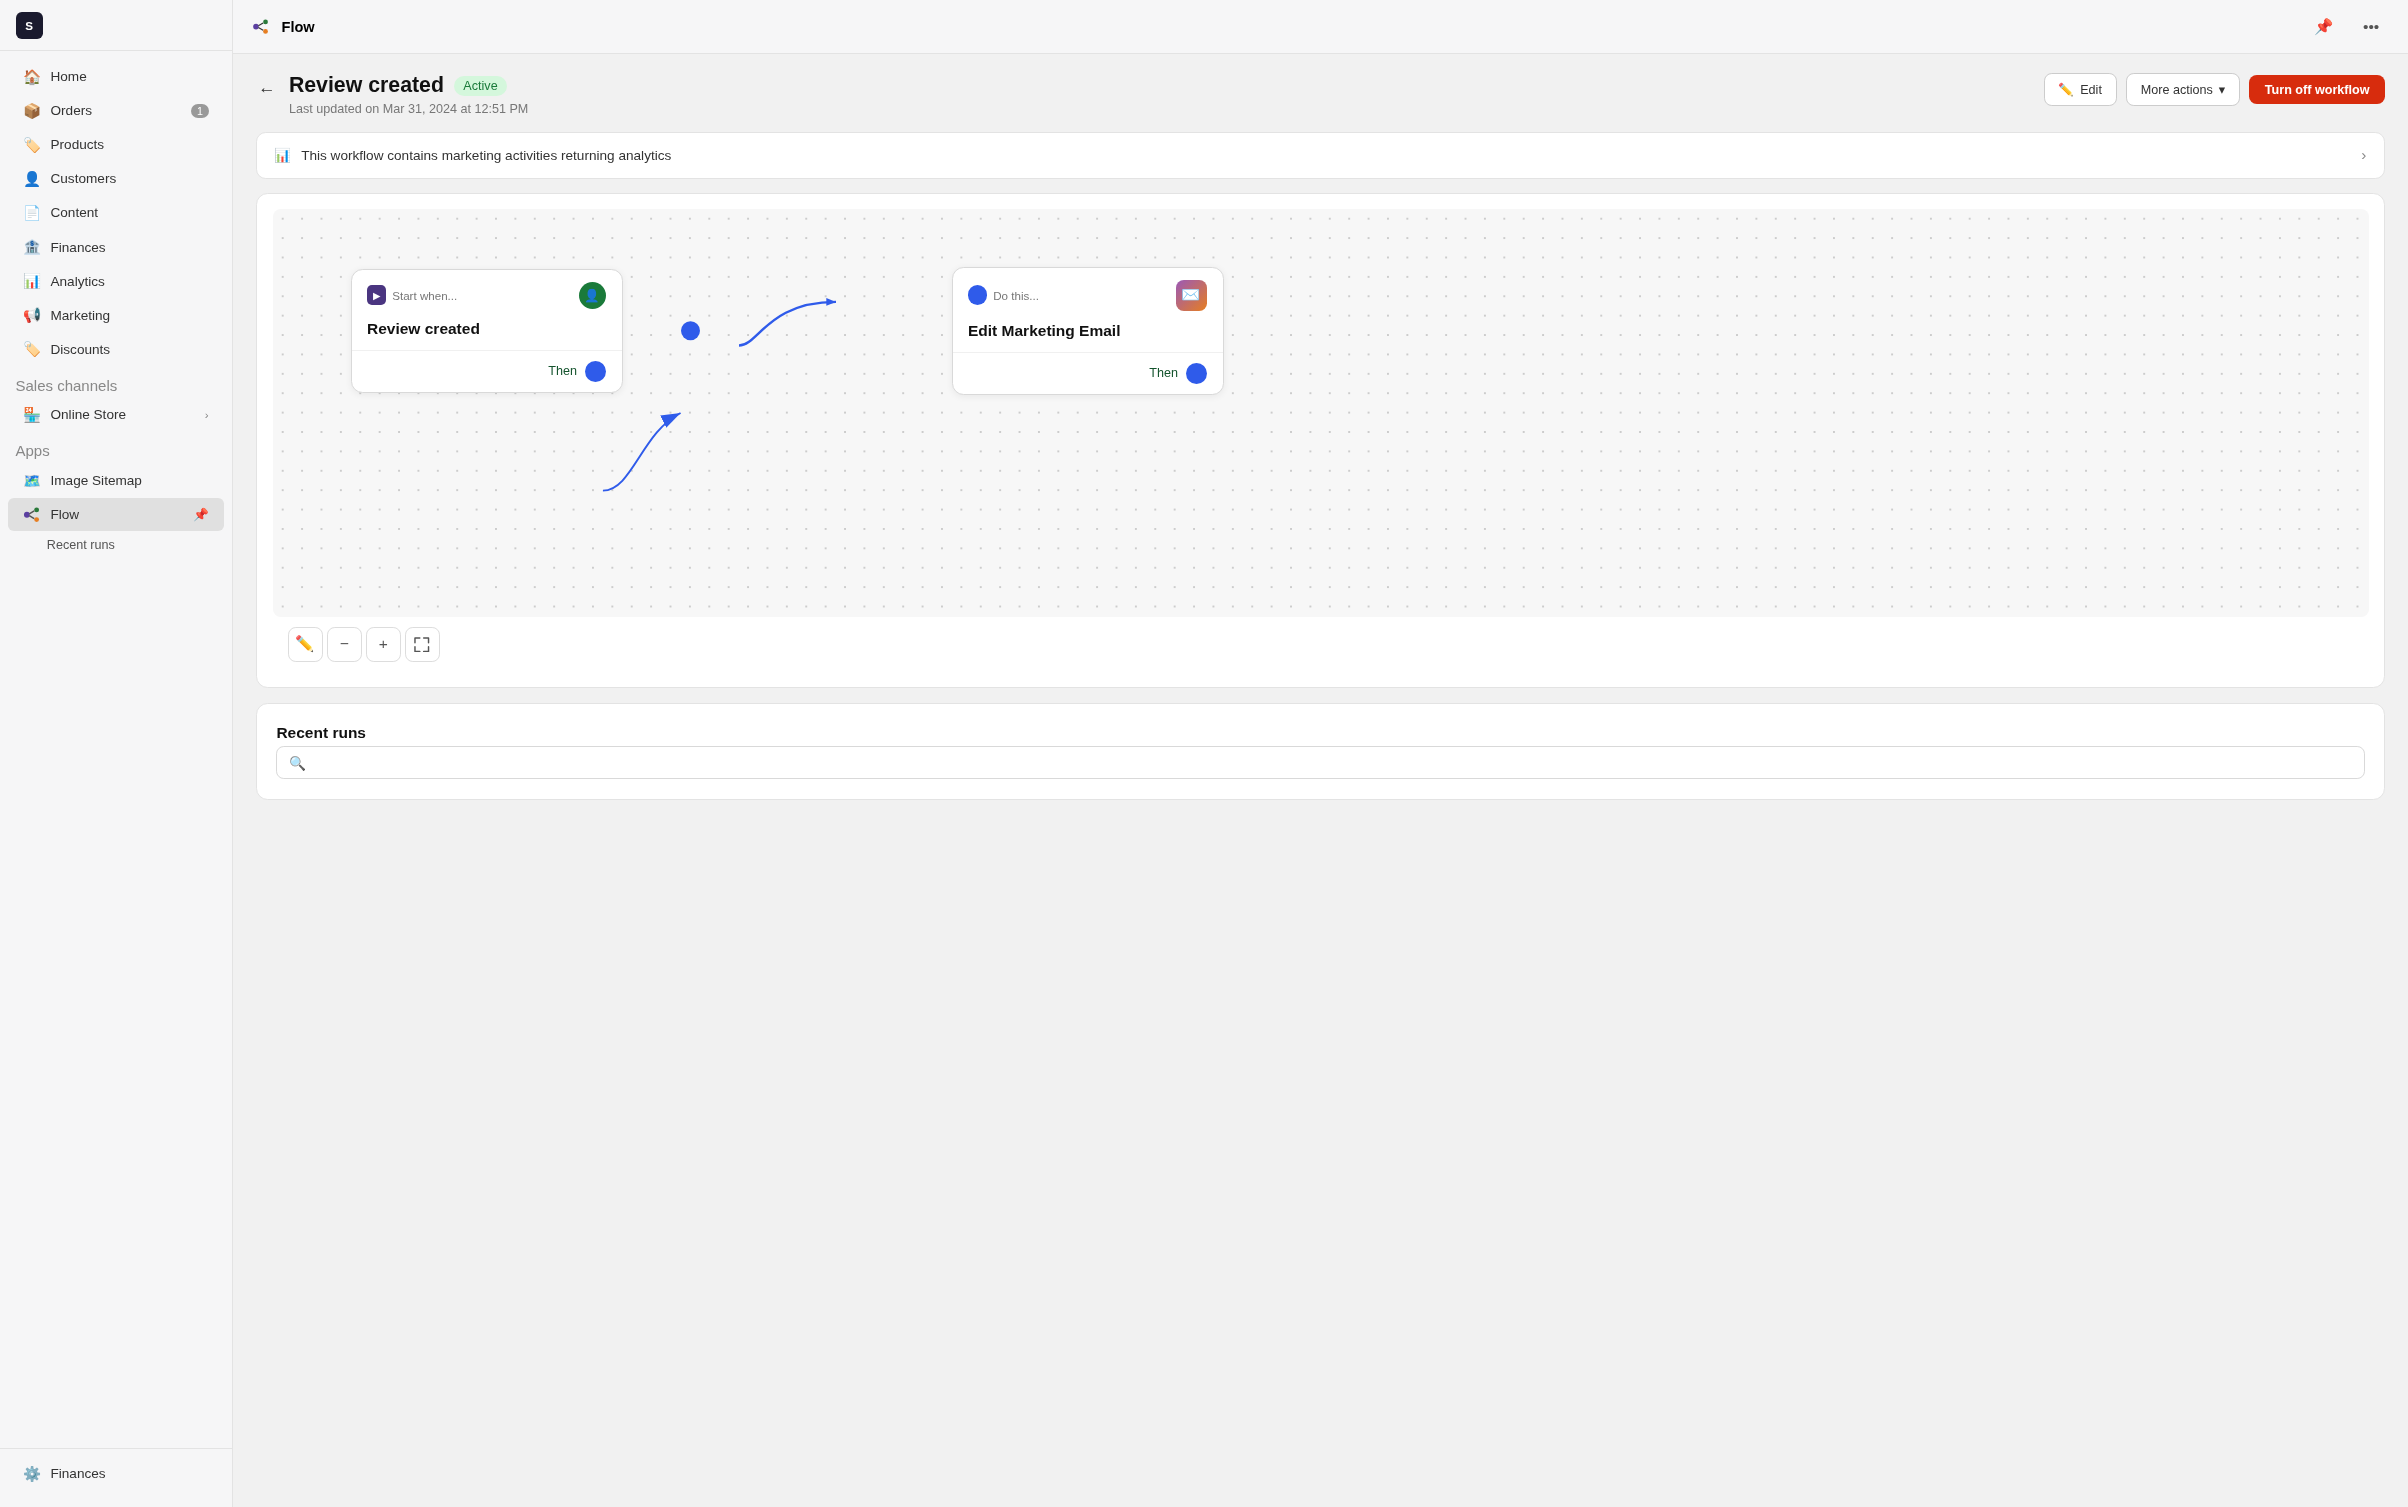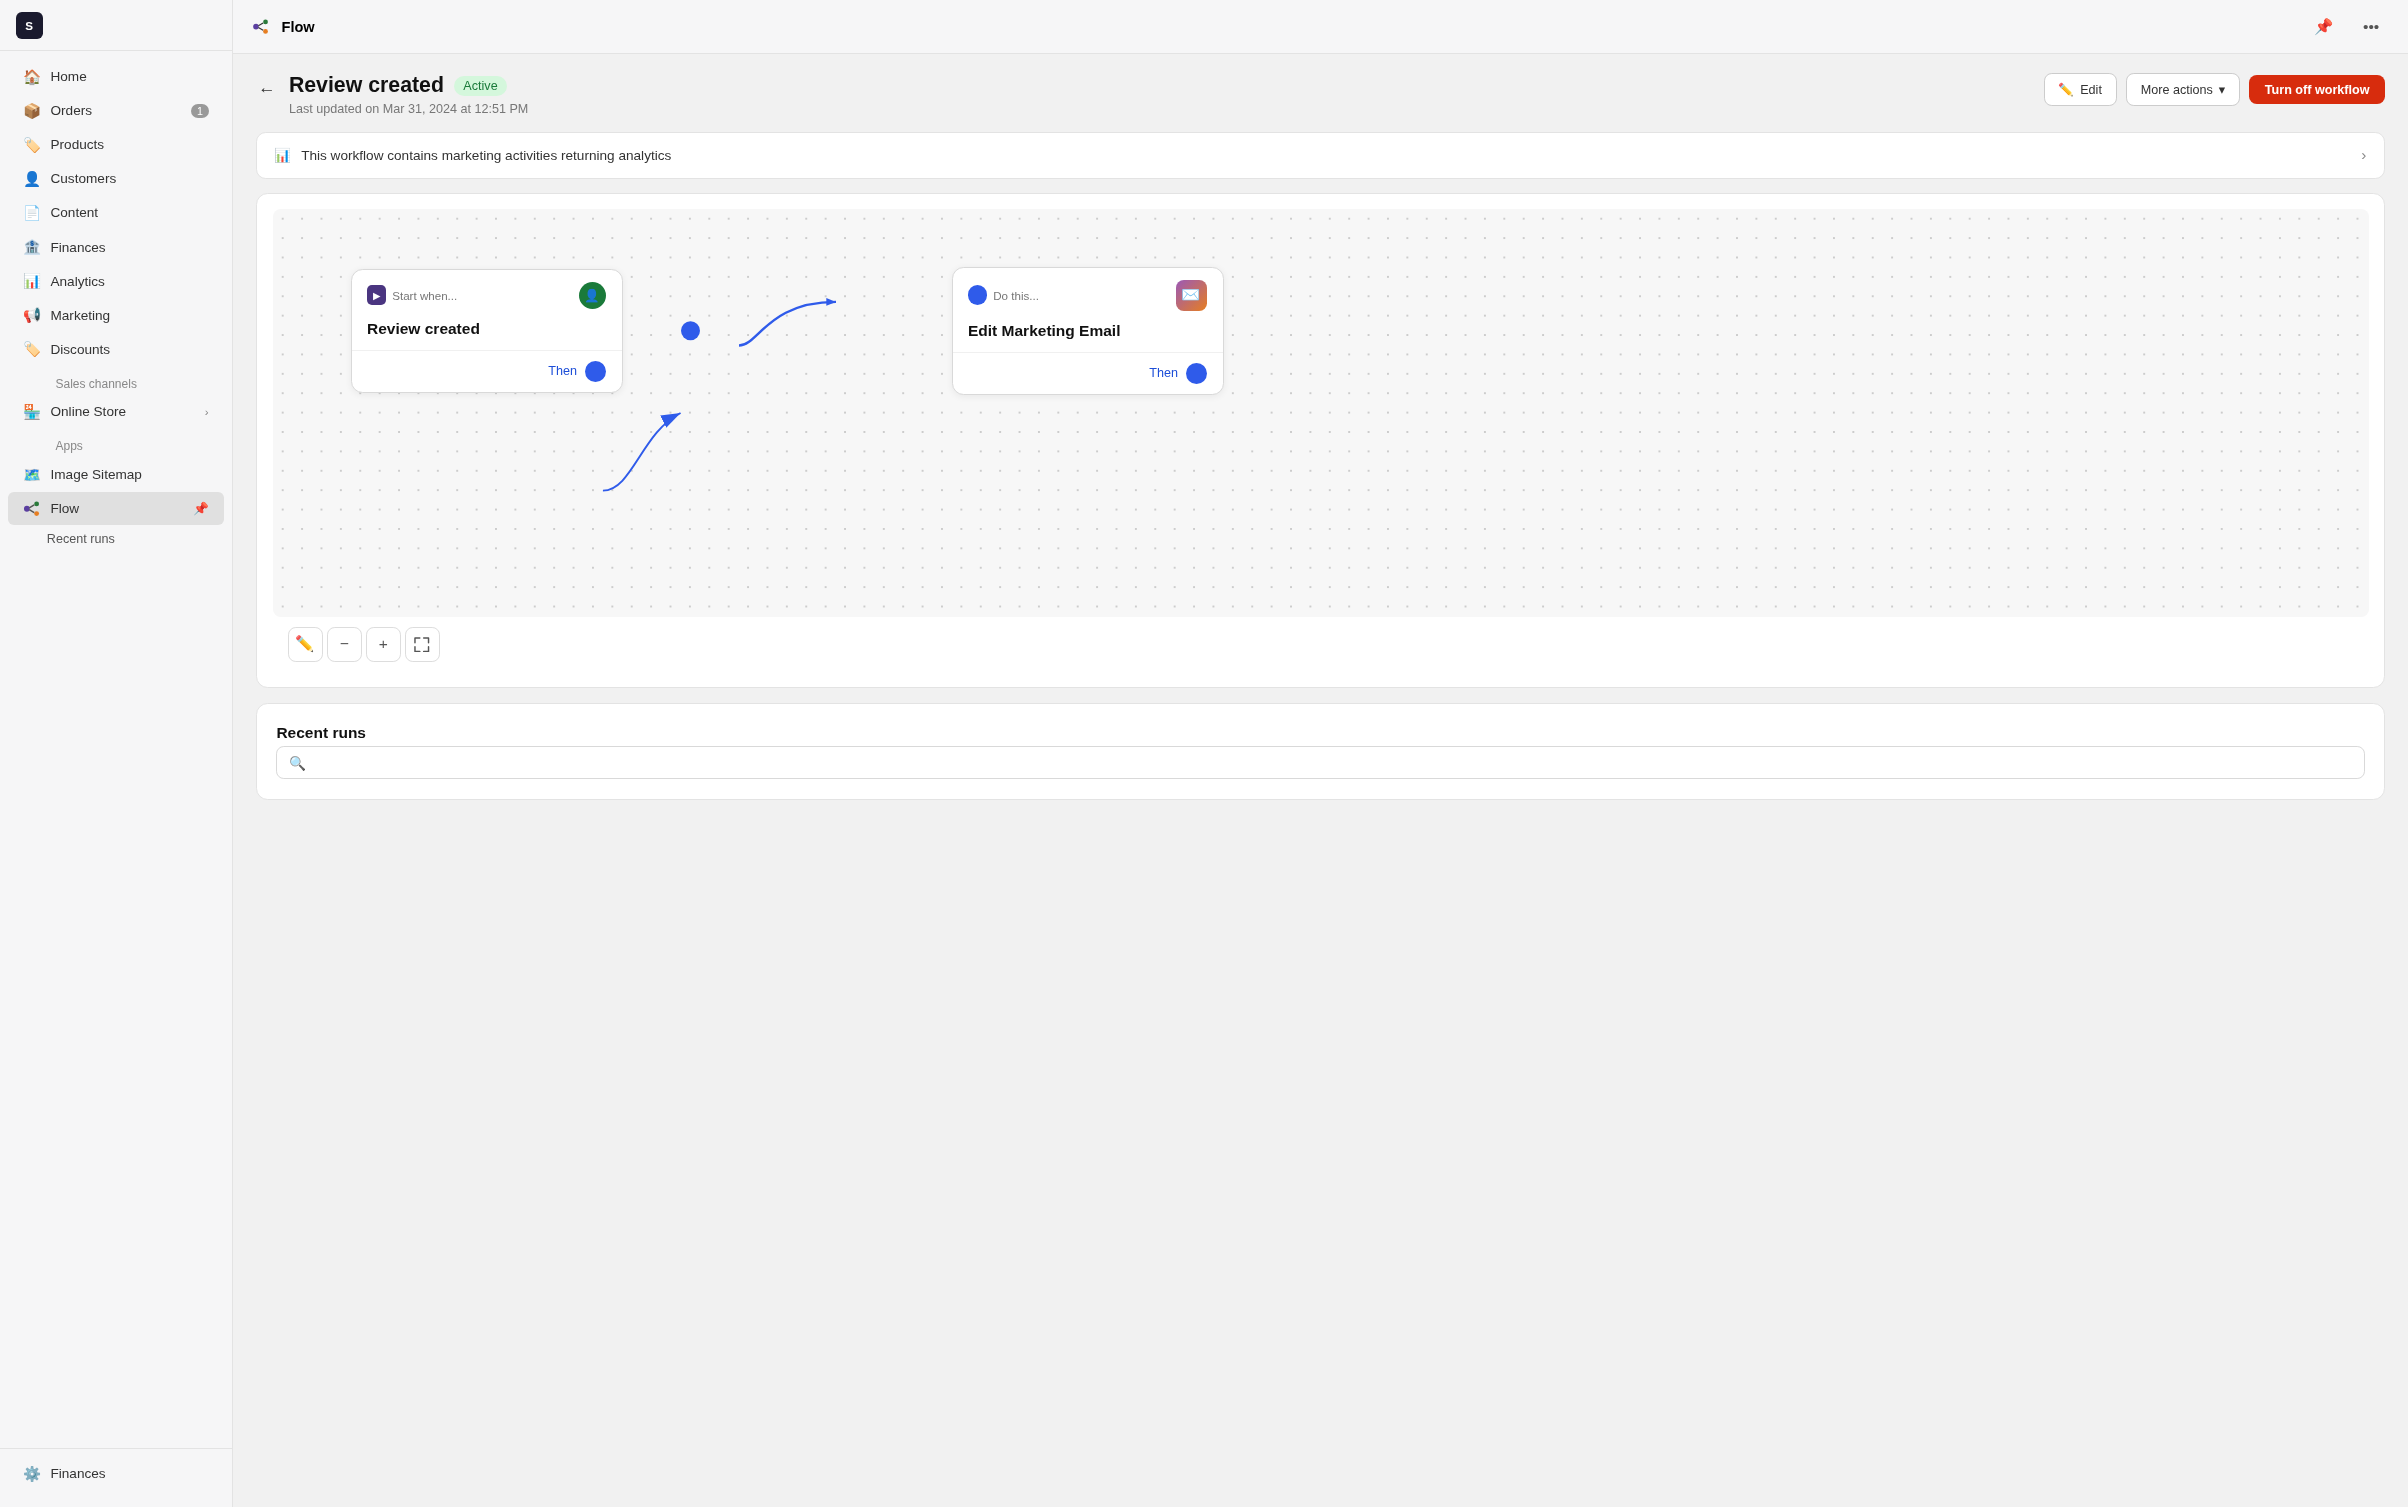--- a/index.html
+++ b/index.html
@@ -7,21 +7,21 @@
 
     
     .sidebar { width: 233px; background: #f6f6f7; border-right: 1px solid #e3e3e3; display: flex; flex-direction: column; height: 100vh; overflow-y: auto; flex-shrink: 0; }
     .sidebar-header { padding: 11.6px 15.5px; display: flex; align-items: center; gap: 7.8px; border-bottom: 1px solid #e3e3e3; }
     .sidebar-logo { width: 27px; height: 27px; background: #1a1a2e; border-radius: 5.8px; display: flex; align-items: center; justify-content: center; color: white; font-size: 11.6px; font-weight: bold; }
     .sidebar-nav { flex: 1; padding: 7.8px 0; }
     .nav-item { display: flex; align-items: center; justify-content: space-between; padding: 7.8px 15.5px; cursor: pointer; border-radius: 5.8px; margin: 1px 7.8px; color: #333; text-decoration: none; }
     .nav-item-left { display: flex; align-items: center; gap: 9.7px; }
     .nav-icon { width: 17.5px; height: 17.5px; display: flex; align-items: center; justify-content: center; font-size: 14.6px; flex-shrink: 0; }
     .nav-badge { background: #999; color: white; border-radius: 9.7px; padding: 1px 5.8px; font-size: 10.7px; min-width: 17.5px; text-align: center; }
-    .nav-section-label { font-size: 12px; color: #888; padding: 9.7px 15.5px 3.9px; font-weight: 500; margin-left: 40px; }
+    .nav-section-label { font-size: 15px; color: #888; padding: 9.7px 15.5px 3.9px; font-weight: 500; }
     .nav-chevron { color: #888; font-size: 11.6px; }
     .nav-sub-item { display: flex; align-items: center; padding: 5.8px 15.5px 5.8px 39px; cursor: pointer; color: #555; border-radius: 5.8px; margin: 1px 7.8px; font-size: 12.6px; }
     .sidebar-bottom { padding: 7.8px 0 15.5px; border-top: 1px solid #e3e3e3; }
     .flow-item-active { background: #e0e0e0; }
 
     
     .topbar { height: 54px; background: #f6f6f7; border-bottom: 1px solid #e3e3e3; display: flex; align-items: center; padding: 0 19.4px; gap: 11.6px; position: sticky; top: 0; z-index: 10; }
     .topbar-title { font-weight: 600; font-size: 14.6px; }
     .topbar-spacer { flex: 1; }
     .topbar-icon-btn { width: 35px; height: 35px; border: none; background: transparent; cursor: pointer; display: flex; align-items: center; justify-content: center; border-radius: 5.8px; font-size: 15.5px; color: #555; }
@@ -51,21 +51,21 @@
     
     .flow-canvas-wrapper { background: white; border: 1px solid #e3e3e3; border-radius: 11.6px; padding: 15.5px; margin-bottom: 15.5px; position: relative; }
     .flow-canvas { background: #f7f7f7; border-radius: 7.8px; min-height: 408px; position: relative; overflow: hidden; }
     .dotted-bg { background-image: radial-gradient(circle, #ccc 1px, transparent 1px); background-size: 19.4px 19.4px; width: 100%; height: 100%; position: absolute; top: 0; left: 0; }
     .flow-nodes { position: relative; z-index: 1; display: flex; align-items: center; justify-content: flex-start; padding: 58px 78px; gap: 116px; }
     .flow-node { background: white; border: 1.5px solid #d9d9d9; border-radius: 11.6px; width: 272px; position: relative; box-shadow: 0 1.9px 7.8px rgba(0,0,0,0.06); }
     .flow-node-header { display: flex; align-items: center; justify-content: space-between; padding: 11.6px 15.5px 7.8px; }
     .flow-node-label { font-size: 11.6px; color: #777; display: flex; align-items: center; gap: 5.8px; }
     .flow-node-title { font-size: 15.5px; font-weight: 600; color: #111; padding: 3.9px 15.5px 11.6px; }
     .flow-node-footer { padding: 9.7px 15.5px; display: flex; align-items: center; justify-content: flex-end; gap: 7.8px; border-top: 1px solid #f0f0f0; }
-    .flow-node-footer-label { font-size: 12.6px; color: #1d4ed8; }
+    .flow-node-footer-label { font-size: 12.6px; color: #14532d; }
     .then-dot { width: 21.3px; height: 21.3px; background: #2f5bea; border-radius: 50%; }
 
     
     .canvas-toolbar { display: flex; align-items: center; gap: 3.9px; padding: 9.7px 15.5px; }
     .canvas-tool-btn { width: 35px; height: 35px; background: white; border: 1px solid #ddd; border-radius: 7.8px; cursor: pointer; display: flex; align-items: center; justify-content: center; font-size: 15.5px; color: #555; }
 
     
     .recent-runs-section { background: white; border: 1px solid #e3e3e3; border-radius: 11.6px; padding: 19.4px; }
     .recent-runs-title { font-size: 15.5px; font-weight: 600; color: #111; margin-bottom: 3.9px; }
     .recent-runs-sub { font-size: 12.6px; color: #777; margin-bottom: 15.5px; }

